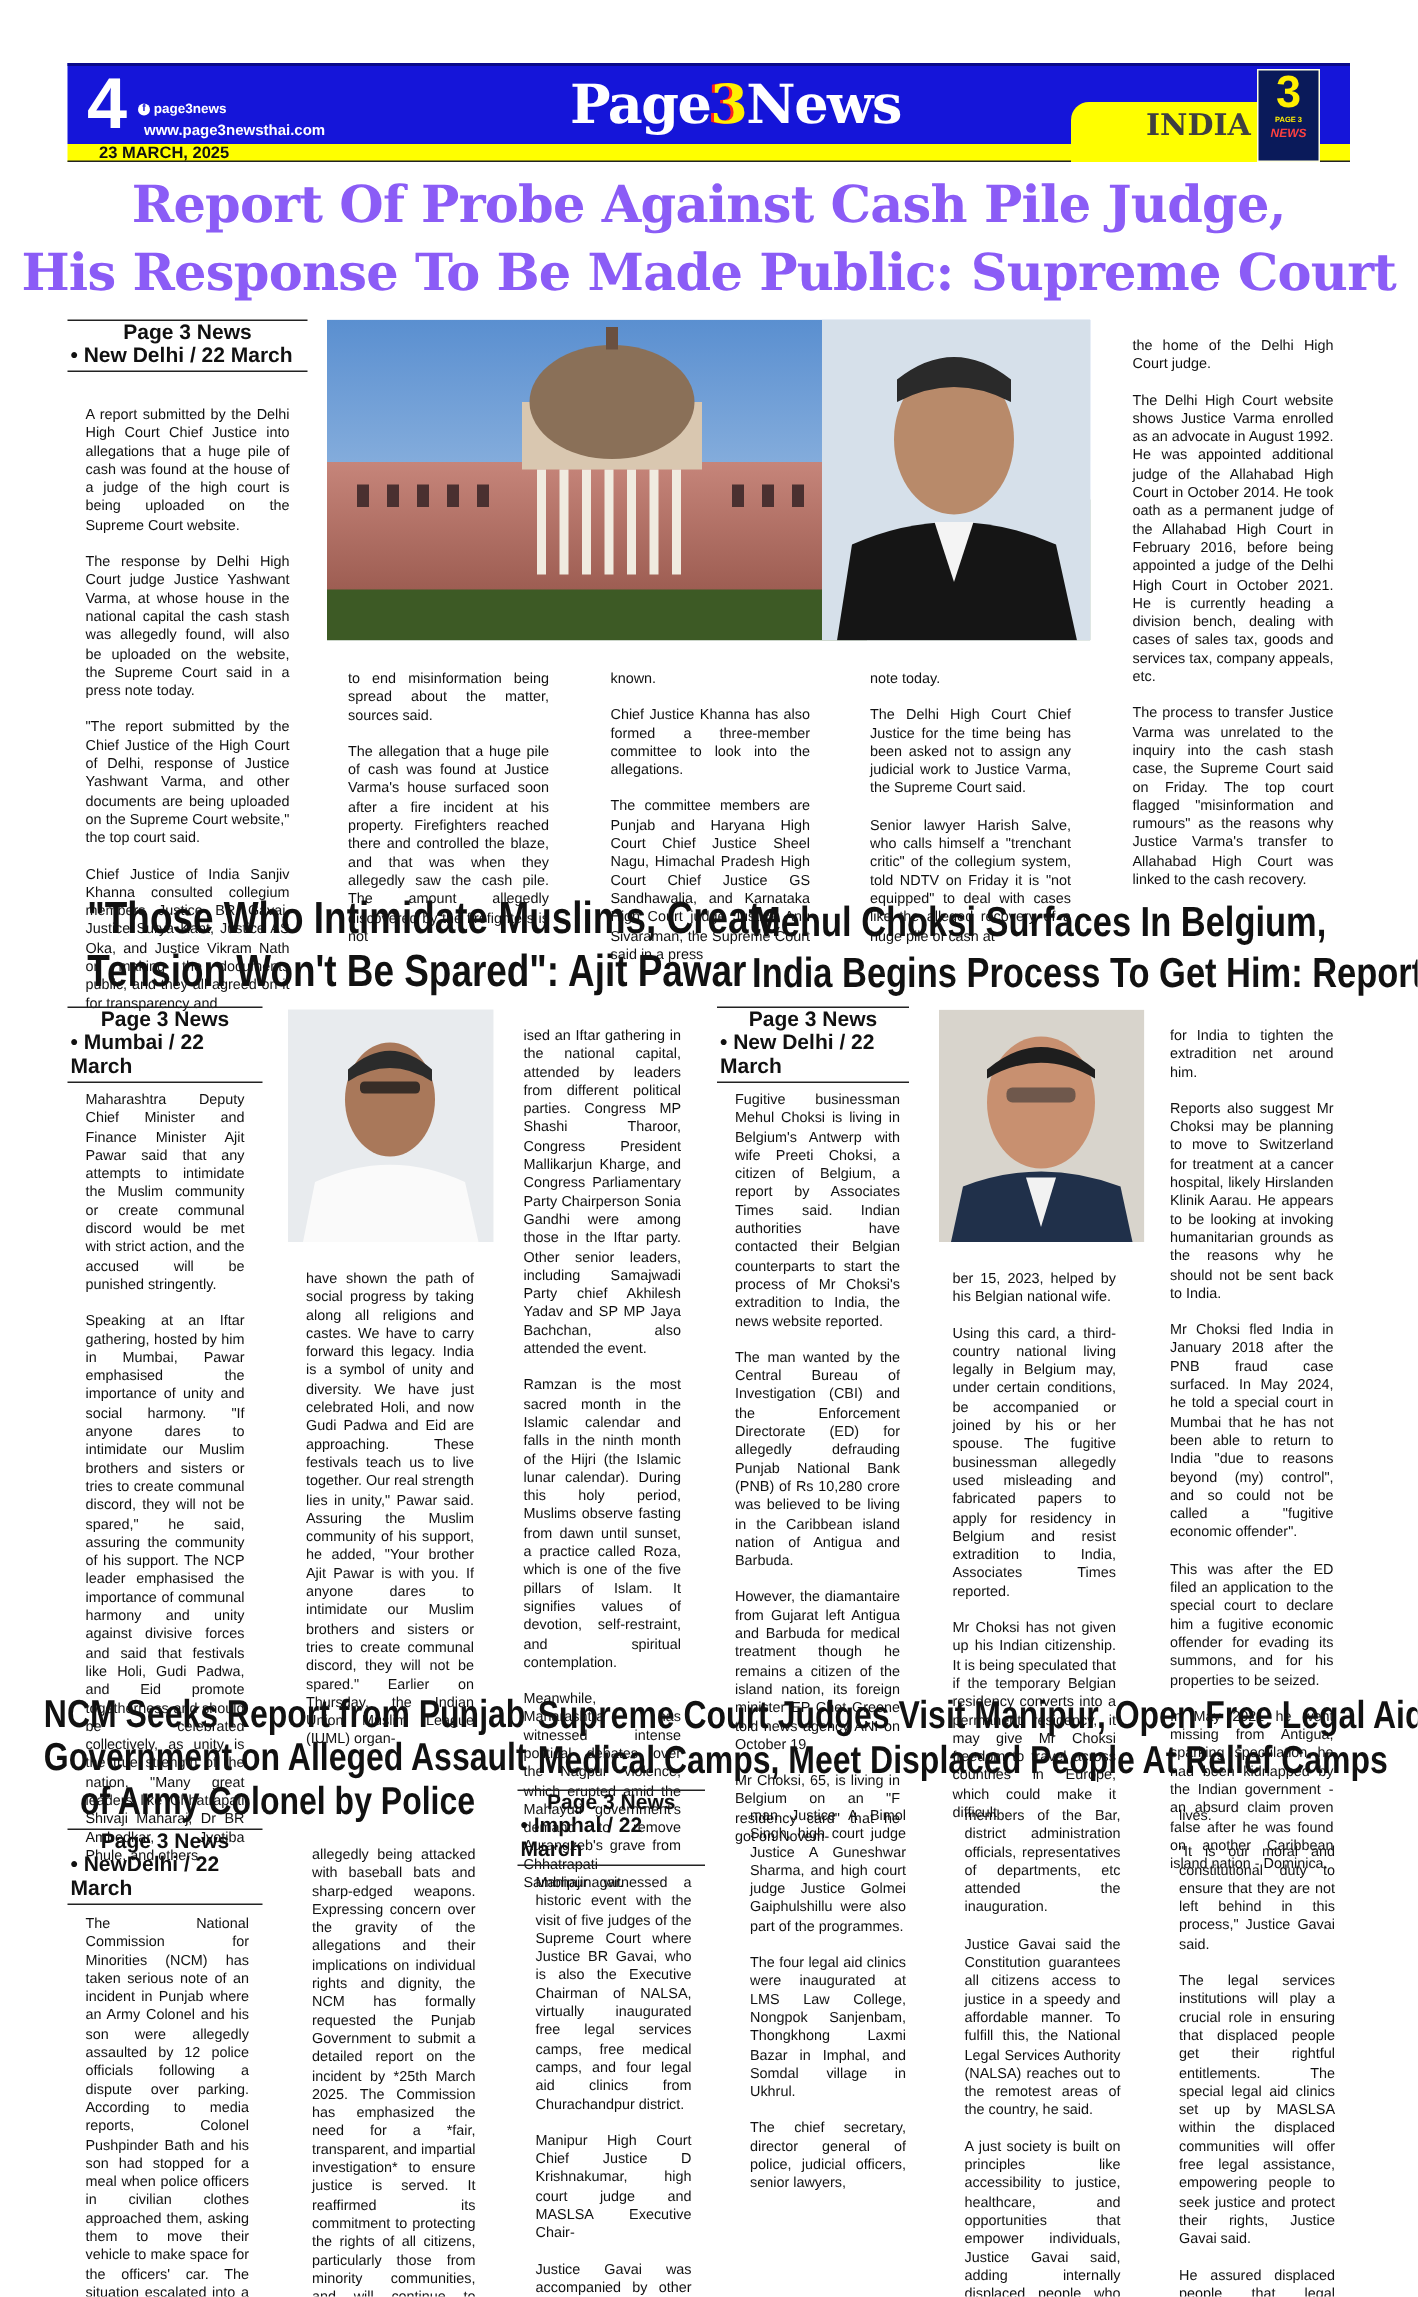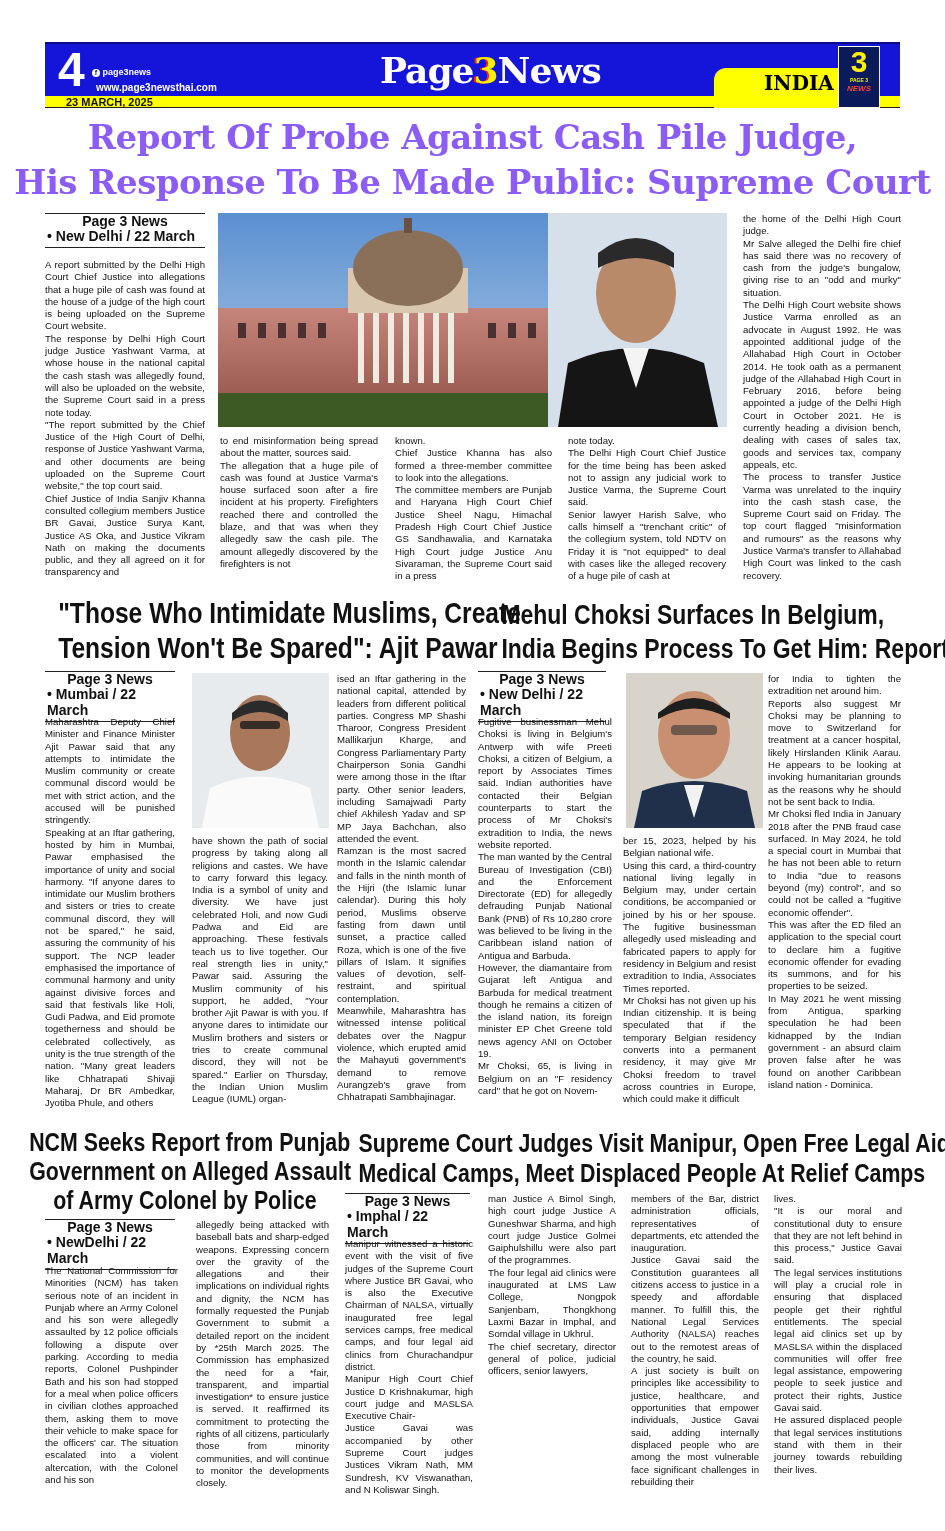--- a/index.html
+++ b/index.html
@@ -9,35 +9,35 @@
 #mast{left:45px;top:42px;width:855px;height:54px;background:#1515d9;border-top:2px solid #0a0a8a}
 #datebar{left:45px;top:96px;width:855px;height:12px;background:#ffff00;border-bottom:1px solid #222}
 #pgnum{left:58px;top:44px;font:bold 48px/52px "Liberation Sans",sans-serif;color:#fff}
 #social{left:92px;top:67px;font:bold 9px/11px "Liberation Sans",sans-serif;color:#fff}
 #social div{white-space:nowrap}
 #site{left:96px;top:82px;font:bold 10px/12px "Liberation Sans",sans-serif;color:#fff}
 #date{left:66px;top:96px;font:bold 11px/12px "Liberation Sans",sans-serif;color:#111}
 #brand{left:380px;top:48px;font:bold 36px/44px "DejaVu Serif",serif;color:#fff;letter-spacing:-1px}
 #brand .three{color:#ffef00;text-shadow:-2px 0 0 #ff2020}
 #region-tab{left:714px;top:68px;width:125px;height:40px;background:#ffff00;border-radius:12px 0 0 0}
-#region{left:764px;top:70px;font:bold 20px/26px "DejaVu Serif",serif;color:#000000}
+#region{left:764px;top:70px;font:bold 20px/26px "DejaVu Serif",serif;color:#404040}
 #logo{left:838px;top:46px;width:42px;height:62px;background:#0a1a5a;border:1px solid #ffd;text-align:center}
 #logo .n{font:bold 30px/30px "Liberation Sans",sans-serif;color:#ffef00}
 #logo .p{font:bold 5px/7px "Liberation Sans",sans-serif;color:#ffef00}
 #logo .w{font:bold italic 8px/10px "Liberation Sans",sans-serif;color:#ff4040}
 
 .h-serif{font-family:"DejaVu Serif",serif;font-weight:bold;color:#8b5cf6;text-align:center;white-space:nowrap}
 #main-head{left:0;top:115px;width:945px;font-size:34px;line-height:45px;letter-spacing:-.5px}
 .h-cond{font-family:"Liberation Sans",sans-serif;font-weight:bold;color:#111;text-align:center;white-space:nowrap;transform:scaleX(.82);transform-origin:center top}
 
 .byline{width:160px;border-top:1.5px solid #222;border-bottom:1.5px solid #222;padding:1px 0 3px;font-size:14px;font-weight:bold}
 .byline .src{text-align:center;display:block;line-height:13px}
 .byline .loc{display:block;line-height:16px;padding-left:2px}
 .col{font-size:9.6px;line-height:12.3px;text-align:justify;hyphens:manual}
-.col p{margin:0}
+.col p{margin:12px}
 
 .photo{overflow:hidden}
 </style>
 </head>
 <body>
 
 <div class="abs" id="mast"></div>
 <div class="abs" id="datebar"></div>
 <div class="abs" id="pgnum">4</div>
 <div class="abs" id="social">
@@ -127,21 +127,20 @@
   <p>Chief Justice Khanna has also formed a three-member committee to look into the allegations.</p>
   <p>The committee members are Punjab and Haryana High Court Chief Justice Sheel Nagu, Himachal Pradesh High Court Chief Justice GS Sandhawalia, and Karnataka High Court judge Justice Anu Sivaraman, the Supreme Court said in a press</p>
 </div>
 <div class="abs col" style="left:568px;top:435px;width:158px">
   <p>note today.</p>
   <p>The Delhi High Court Chief Justice for the time being has been asked not to assign any judicial work to Justice Varma, the Supreme Court said.</p>
   <p>Senior lawyer Harish Salve, who calls himself a "trenchant critic" of the collegium system, told NDTV on Friday it is "not equipped" to deal with cases like the alleged recovery of a huge pile of cash at</p>
 </div>
 <div class="abs col" style="left:743px;top:213px;width:158px">
   <p>the home of the Delhi High Court judge.</p>
-  <p>Mr Salve alleged the Delhi fire chief has said there was no recovery of cash from the judge's bungalow, giving rise to an "odd and murky" situation.</p>
   <p>The Delhi High Court website shows Justice Varma enrolled as an advocate in August 1992. He was appointed additional judge of the Allahabad High Court in October 2014. He took oath as a permanent judge of the Allahabad High Court in February 2016, before being appointed a judge of the Delhi High Court in October 2021. He is currently heading a division bench, dealing with cases of sales tax, goods and services tax, company appeals, etc.</p>
   <p>The process to transfer Justice Varma was unrelated to the inquiry into the cash stash case, the Supreme Court said on Friday. The top court flagged "misinformation and rumours" as the reasons why Justice Varma's transfer to Allahabad High Court was linked to the cash recovery.</p>
 </div>
 
 <div class="abs h-cond" style="left:15px;top:595px;width:480px;font-size:30px;line-height:35px">
   <div>"Those Who Intimidate Muslims, Create</div>
   <div>Tension Won't Be Spared": Ajit Pawar</div>
 </div>
 <div class="abs byline" style="left:45px;top:671px;width:130px">
   <span class="src">Page 3 News</span>

